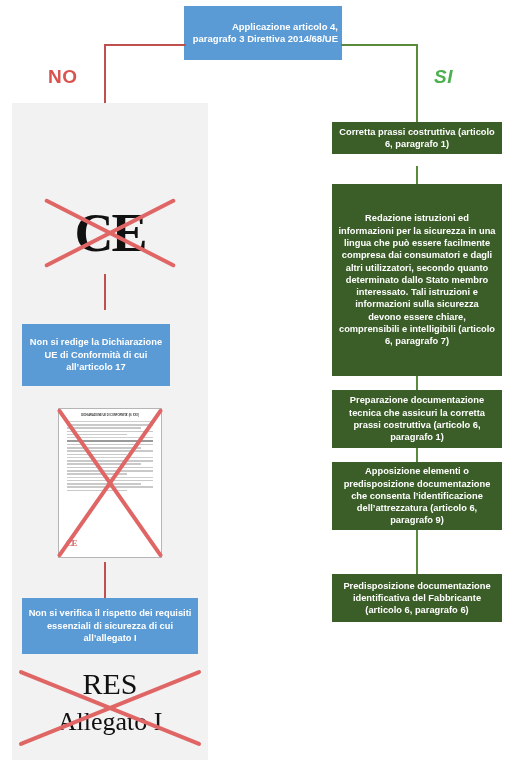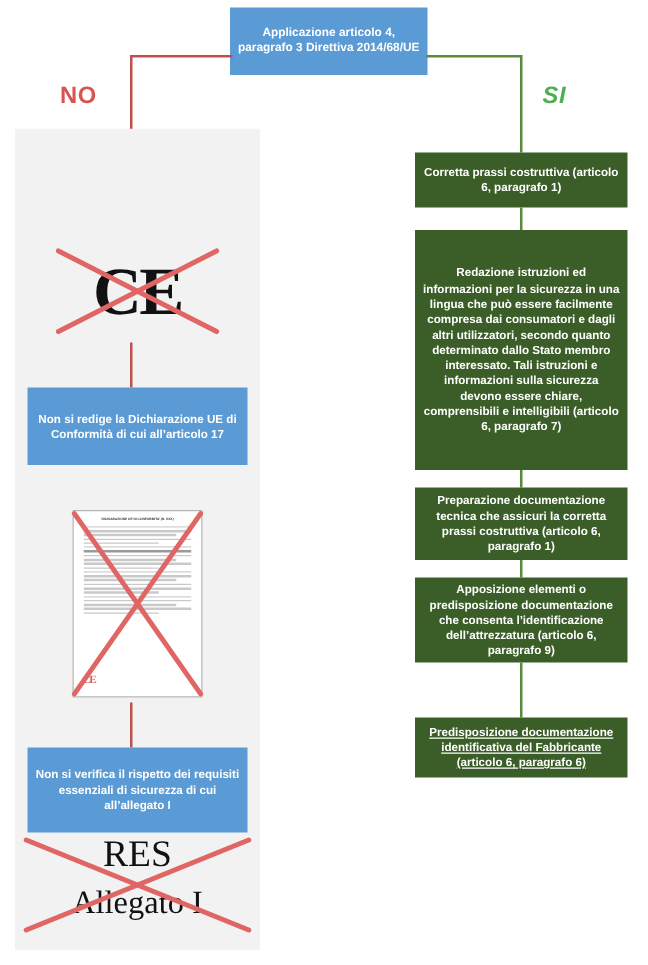--- a/index.html
+++ b/index.html
@@ -13,21 +13,21 @@
   .stage{position:absolute;left:0;top:0;width:518px;height:772px;}
 
   
   .topbox{
     position:absolute;
     left:184px;top:6px;width:158px;height:54px;
     background:#5b9bd5;
     color:#ffffff;
     font-size:9.5px;
     line-height:12.5px;
-    text-align:center;
+    text-align:right;
     display:flex;align-items:center;justify-content:center;
     font-weight:bold;
     box-sizing:border-box;
     padding:2px 4px;
   }
 
   
   .hdr{
     position:absolute;
     font-size:19px;
@@ -149,21 +149,21 @@
   <div class="ce-wrap">
     <div class="ce-text">CE</div>
     <div class="cross">
       <i style="width:146px;margin-left:-73px;margin-top:-2px;transform:rotate(27deg);"></i>
       <i style="width:146px;margin-left:-73px;margin-top:-2px;transform:rotate(-27deg);"></i>
     </div>
   </div>
 
   <div class="vline" style="left:104px;top:274px;height:36px;"></div>
 
-  <div class="bluebox" style="left:22px;top:310px;width:176px;height:62px;">Non si redige la Dichiarazione UE di Conformità di cui all’articolo 17</div>
+  <div class="bluebox" style="left:22px;top:324px;width:148px;height:62px;">Non si redige la Dichiarazione UE di Conformità di cui all’articolo 17</div>
 
   <div class="doc-wrap">
     <div class="doc-page">
       <div class="doc-title">DICHIARAZIONE UE DI CONFORMITA’ (N. XXX)</div>
       <div class="doc-rule"></div>
       <div class="dl"></div>
       <div class="dl m"></div>
       <div class="dl"></div>
       <div class="dl s"></div>
       <div class="doc-rule"></div>
@@ -186,38 +186,38 @@
       <div class="doc-ce">CE</div>
     </div>
     <div class="cross">
       <i style="width:180px;margin-left:-90px;margin-top:-2px;transform:rotate(55deg);"></i>
       <i style="width:180px;margin-left:-90px;margin-top:-2px;transform:rotate(-55deg);"></i>
     </div>
   </div>
 
   <div class="vline" style="left:104px;top:562px;height:36px;"></div>
 
-  <div class="bluebox" style="left:22px;top:598px;width:176px;height:68px;">Non si verifica il rispetto dei requisiti essenziali di sicurezza di cui all’allegato I</div>
+  <div class="bluebox" style="left:22px;top:598px;width:176px;height:56px;">Non si verifica il rispetto dei requisiti essenziali di sicurezza di cui all’allegato I</div>
 
   <div class="res-wrap">
     <div class="res-l1">RES</div>
     <div class="res-l2">Allegato  I</div>
     <div class="cross">
       <i style="width:196px;margin-left:-98px;margin-top:-2px;transform:rotate(22deg);"></i>
       <i style="width:196px;margin-left:-98px;margin-top:-2px;transform:rotate(-22deg);"></i>
     </div>
   </div>
 
-  <div class="greenbox" style="left:332px;top:122px;width:170px;height:44px;">Corretta prassi costruttiva (articolo 6, paragrafo 1)</div>
+  <div class="greenbox" style="left:332px;top:122px;width:170px;height:32px;">Corretta prassi costruttiva (articolo 6, paragrafo 1)</div>
   <div class="vline-green" style="left:416px;top:166px;height:18px;"></div>
 
   <div class="greenbox" style="left:332px;top:184px;width:170px;height:192px;">Redazione istruzioni ed informazioni per la sicurezza in una lingua che può essere facilmente compresa dai consumatori e dagli altri utilizzatori, secondo quanto determinato dallo Stato membro interessato. Tali istruzioni e informazioni sulla sicurezza devono essere chiare, comprensibili e intelligibili (articolo 6, paragrafo 7)</div>
   <div class="vline-green" style="left:416px;top:376px;height:14px;"></div>
 
   <div class="greenbox" style="left:332px;top:390px;width:170px;height:58px;">Preparazione documentazione tecnica che assicuri la corretta prassi costruttiva (articolo 6, paragrafo 1)</div>
   <div class="vline-green" style="left:416px;top:448px;height:14px;"></div>
 
   <div class="greenbox" style="left:332px;top:462px;width:170px;height:68px;">Apposizione elementi o predisposizione documentazione che consenta l’identificazione dell’attrezzatura (articolo 6, paragrafo 9)</div>
   <div class="vline-green" style="left:416px;top:530px;height:44px;"></div>
 
-  <div class="greenbox" style="left:332px;top:574px;width:170px;height:48px;text-decoration:underline;">Predisposizione documentazione identificativa del Fabbricante (articolo 6, paragrafo 6)</div>
+  <div class="greenbox" style="left:332px;top:574px;width:170px;height:48px;">Predisposizione documentazione identificativa del Fabbricante (articolo 6, paragrafo 6)</div>
 
 </div>
 
 </body></html>

